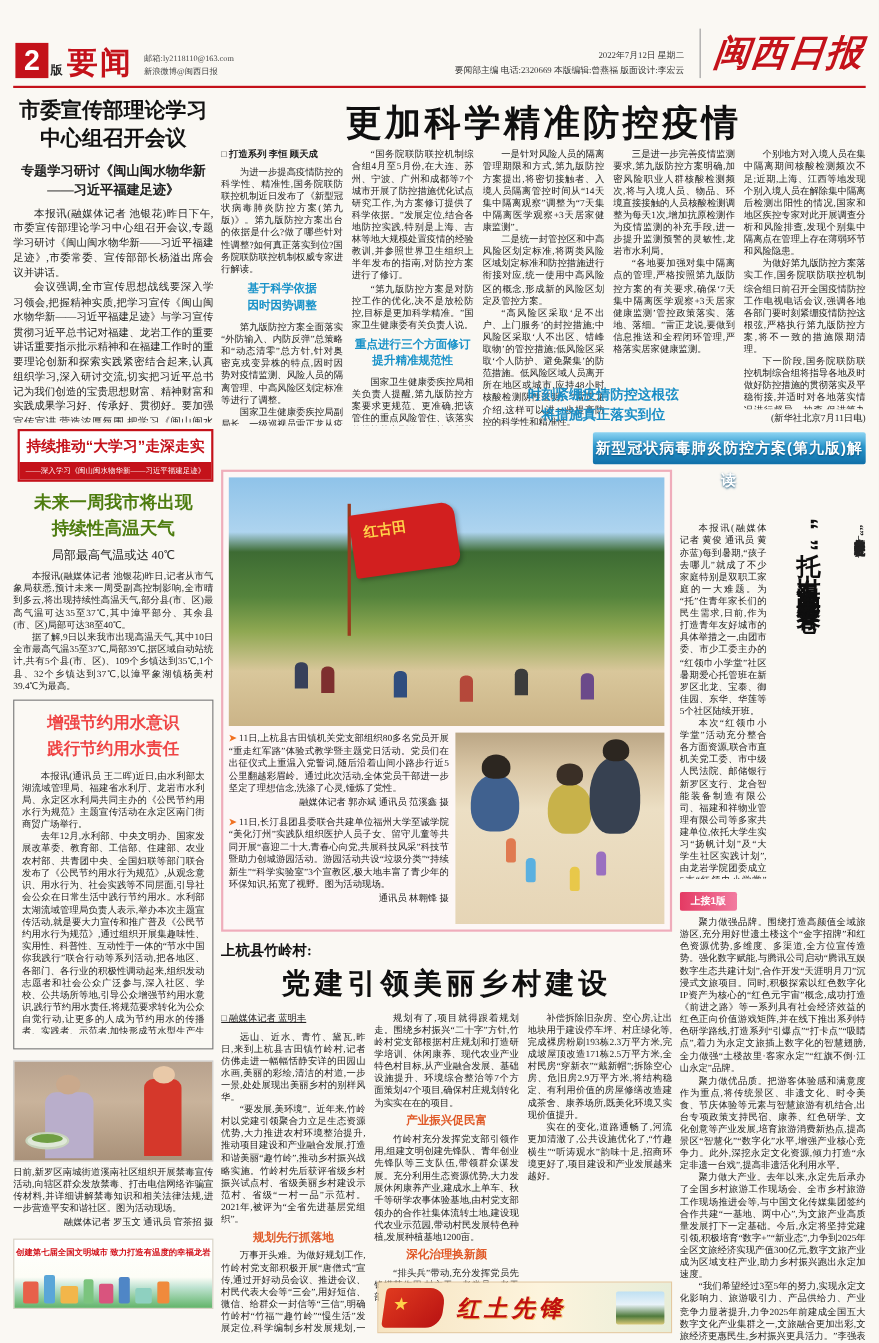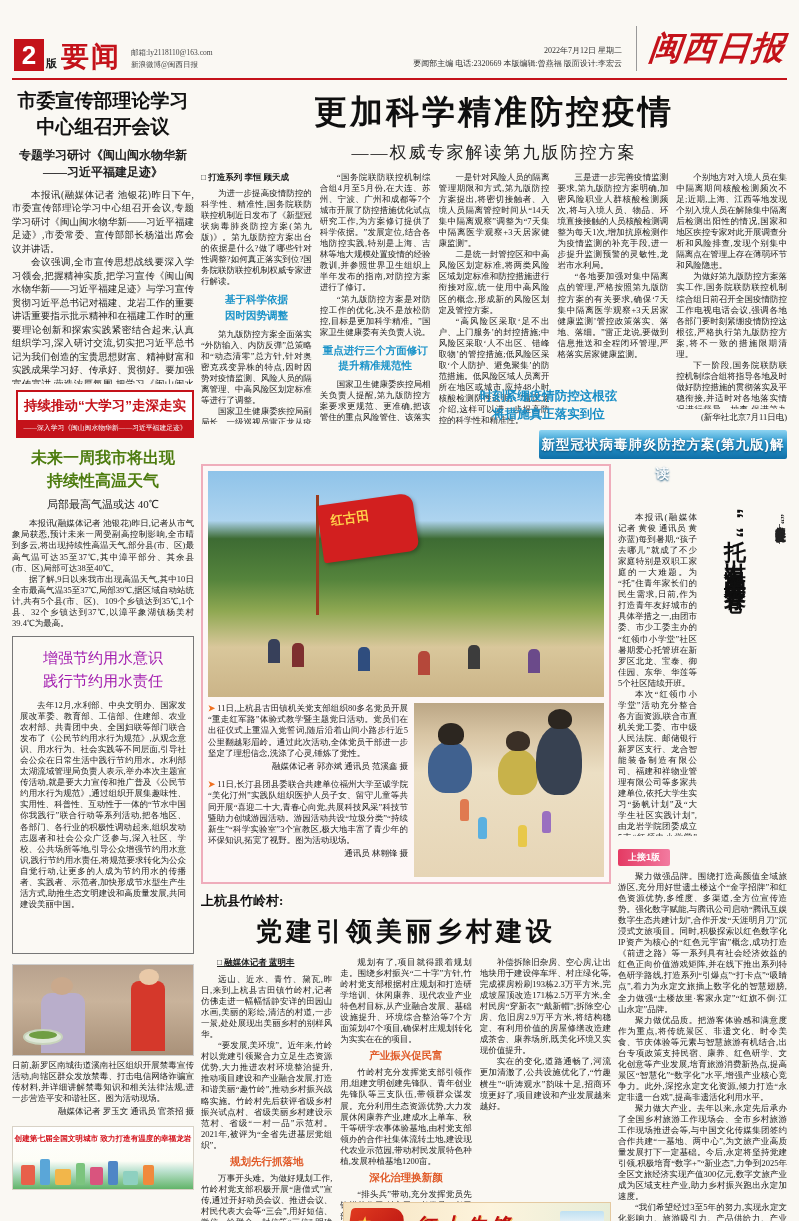--- a/index.html
+++ b/index.html
@@ -40,21 +40,21 @@
   .banner-dx { border:2px solid #c4121a; background:#fff; margin:6px 0 8px 4px; text-align:center; }
   .banner-dx-title { color:#c4121a; font-weight:bold; font-size:13.5px; padding:5px 2px;
                      font-family:"Liberation Sans",sans-serif; }
   .banner-dx-sub { background:#c4121a; color:#fff; font-size:6.8px; padding:3px 1px; letter-spacing:0; }
 
   .weather { height:182px; overflow:hidden; margin-top:4px; }
   .wx-title { font-size:16px; font-weight:bold; text-align:center; line-height:1.45; color:#4d7c0f; }
   .wx-sub { font-size:11px; text-align:center; margin:5px 0 6px 0; color:#222; }
 
   .water { border:1px solid #777; margin-top:8px; padding:10px 7px 6px 7px; height:318px; overflow:hidden; background:#fbf9f4; }
-  .water-title { font-size:15px; font-weight:normal; text-align:center; line-height:1.5; color:#a21caf; }
+  .water-title { font-size:15px; font-weight:bold; text-align:center; line-height:1.5; color:#ef4444; }
   .water .body-wrap { margin-top:8px; height:240px; overflow:hidden; }
 
   .lphoto { margin-top:10px; }
   .lphoto-img { height:92px; background:
       linear-gradient(180deg,#b8a28e 0%,#c9b39b 40%,#a99179 100%); position:relative; border:1px solid #ccc; }
   .lp-vest { position:absolute; right:28px; top:16px; width:34px; height:70px; background:#d5382b; border-radius:8px 8px 0 0; }
   .lp-head { position:absolute; right:34px; top:4px; width:20px; height:16px; background:#e9c9a8; border-radius:50%; }
   .lp-head2 { position:absolute; left:38px; top:12px; width:22px; height:18px; background:#caa98c; border-radius:50%; }
   .lp-body2 { position:absolute; left:28px; top:28px; width:44px; height:60px; background:#b9aecb; border-radius:10px 10px 0 0; }
   .lp-bowl { position:absolute; left:10px; bottom:10px; width:40px; height:16px; background:#dfe8d8; border-radius:50%; border:2px solid #c8d4bc; }
@@ -112,21 +112,21 @@
   .p2-kid { position:absolute; border-radius:50% 50% 40% 40%; }
   .p2-bottle { position:absolute; width:9px; height:22px; border-radius:4px 4px 2px 2px; }
 
   
   .dangjian { margin-top:8px; position:relative; }
   .dj-kicker { font-size:13px; font-weight:bold; color:#111; }
   .dj-headline { font-size:26px; font-weight:bold; text-align:center; letter-spacing:4px; color:#0f0f0f;
       font-family:"Liberation Sans",sans-serif; margin:4px 0 8px 0; }
   .dj-cols { display:flex; gap:8px; height:292px; }
   .dj-col { flex:1; min-width:0; overflow:hidden; }
-  .dj-byline { font-size:8.5px; font-weight:bold; text-decoration:underline; margin-bottom:5px; color:#222;margin-left:16px; }
+  .dj-byline { font-size:8.5px; font-weight:normal; text-decoration:underline; margin-bottom:5px; color:#222; }
   .orange-sub { color:#e05a28; font-weight:bold; font-size:10.5px; text-align:center; margin:4px 0;
       font-family:"Liberation Sans",sans-serif; }
   .dj-col3 { padding-bottom:52px; }
   .hongtu { position:absolute; right:0; bottom:0; width:268px; height:47px; border:1px solid #e4c9a0;
       background:linear-gradient(90deg,#f6e3c0 0%,#fdf4dd 55%,#e8edd8 100%); display:flex; align-items:center; overflow:hidden; }
   .ht-flag { width:54px; height:36px; background:linear-gradient(135deg,#e03a1f,#b81212); margin-left:5px;
       border-radius:4px 14px 14px 4px; transform:skewX(-8deg); position:relative; flex-shrink:0; }
   .ht-star { position:absolute; left:8px; top:6px; color:#ffd24a; font-size:14px; }
   .ht-text { color:#c01010; font-weight:bold; font-size:21px; letter-spacing:4px; margin-left:12px;
       font-family:"DejaVu Serif",serif; font-style:italic; text-shadow:1px 1px 0 #f0c060; flex:1; }
@@ -197,20 +197,21 @@
         <p class="body">据了解,9日以来我市出现高温天气,其中10日全市最高气温35至37℃,局部39℃,据区域自动站统计,共有5个县(市、区)、109个乡镇达到35℃,1个县、32个乡镇达到37℃,以漳平象湖镇杨美村39.4℃为最高。</p>
 
       </div>
 
       <div class="water">
         <div class="water-title">
           <div>增强节约用水意识</div>
           <div>践行节约用水责任</div>
         </div>
         <div class="body-wrap clip">
+          <p class="body">本报讯(通讯员 王二晖)近日,由水利部太湖流域管理局、福建省水利厅、龙岩市水利局、永定区水利局共同主办的《公民节约用水行为规范》主题宣传活动在永定区南门街商贸广场举行。</p>
           <p class="body">去年12月,水利部、中央文明办、国家发展改革委、教育部、工信部、住建部、农业农村部、共青团中央、全国妇联等部门联合发布了《公民节约用水行为规范》,从观念意识、用水行为、社会实践等不同层面,引导社会公众在日常生活中践行节约用水。水利部太湖流域管理局负责人表示,举办本次主题宣传活动,就是要大力宣传和推广普及《公民节约用水行为规范》,通过组织开展集趣味性、实用性、科普性、互动性于一体的“节水中国 你我践行”联合行动等系列活动,把各地区、各部门、各行业的积极性调动起来,组织发动志愿者和社会公众广泛参与,深入社区、学校、公共场所等地,引导公众增强节约用水意识,践行节约用水责任,将规范要求转化为公众自觉行动,让更多的人成为节约用水的传播者、实践者、示范者,加快形成节水型生产生活方式,助推生态文明建设和高质量发展,共同建设美丽中国。</p>
         </div>
       </div>
 
       <div class="lphoto">
         <div class="lphoto-img">
           <span class="lp-body2"></span>
           <span class="lp-head2"></span>
           <span class="lp-vest"></span>
           <span class="lp-head"></span>
@@ -233,21 +234,20 @@
           <span style="width:15px;height:14px;background:#8ed0c0"></span>
           <span style="width:11px;height:20px;background:#f08a3c"></span>
         </div>
       </div>
     </div>
 
     <div class="main">
 
       <div>
         <div class="covid-headline">更加科学精准防控疫情</div>
-        <div class="covid-subhead">——权威专家解读第九版防控方案</div>
 
         <div class="covid-cols">
           <div class="ccol">
             <div class="flow">
               <div class="byline">□ 打造系列 李恒 顾天成</div>
               <p class="body">为进一步提高疫情防控的科学性、精准性,国务院联防联控机制近日发布了《新型冠状病毒肺炎防控方案(第九版)》。第九版防控方案出台的依据是什么?做了哪些针对性调整?如何真正落实到位?国务院联防联控机制权威专家进行解读。</p>
               <div class="blue-sub">
                 <div>基于科学依据</div>
                 <div>因时因势调整</div>
               </div>

